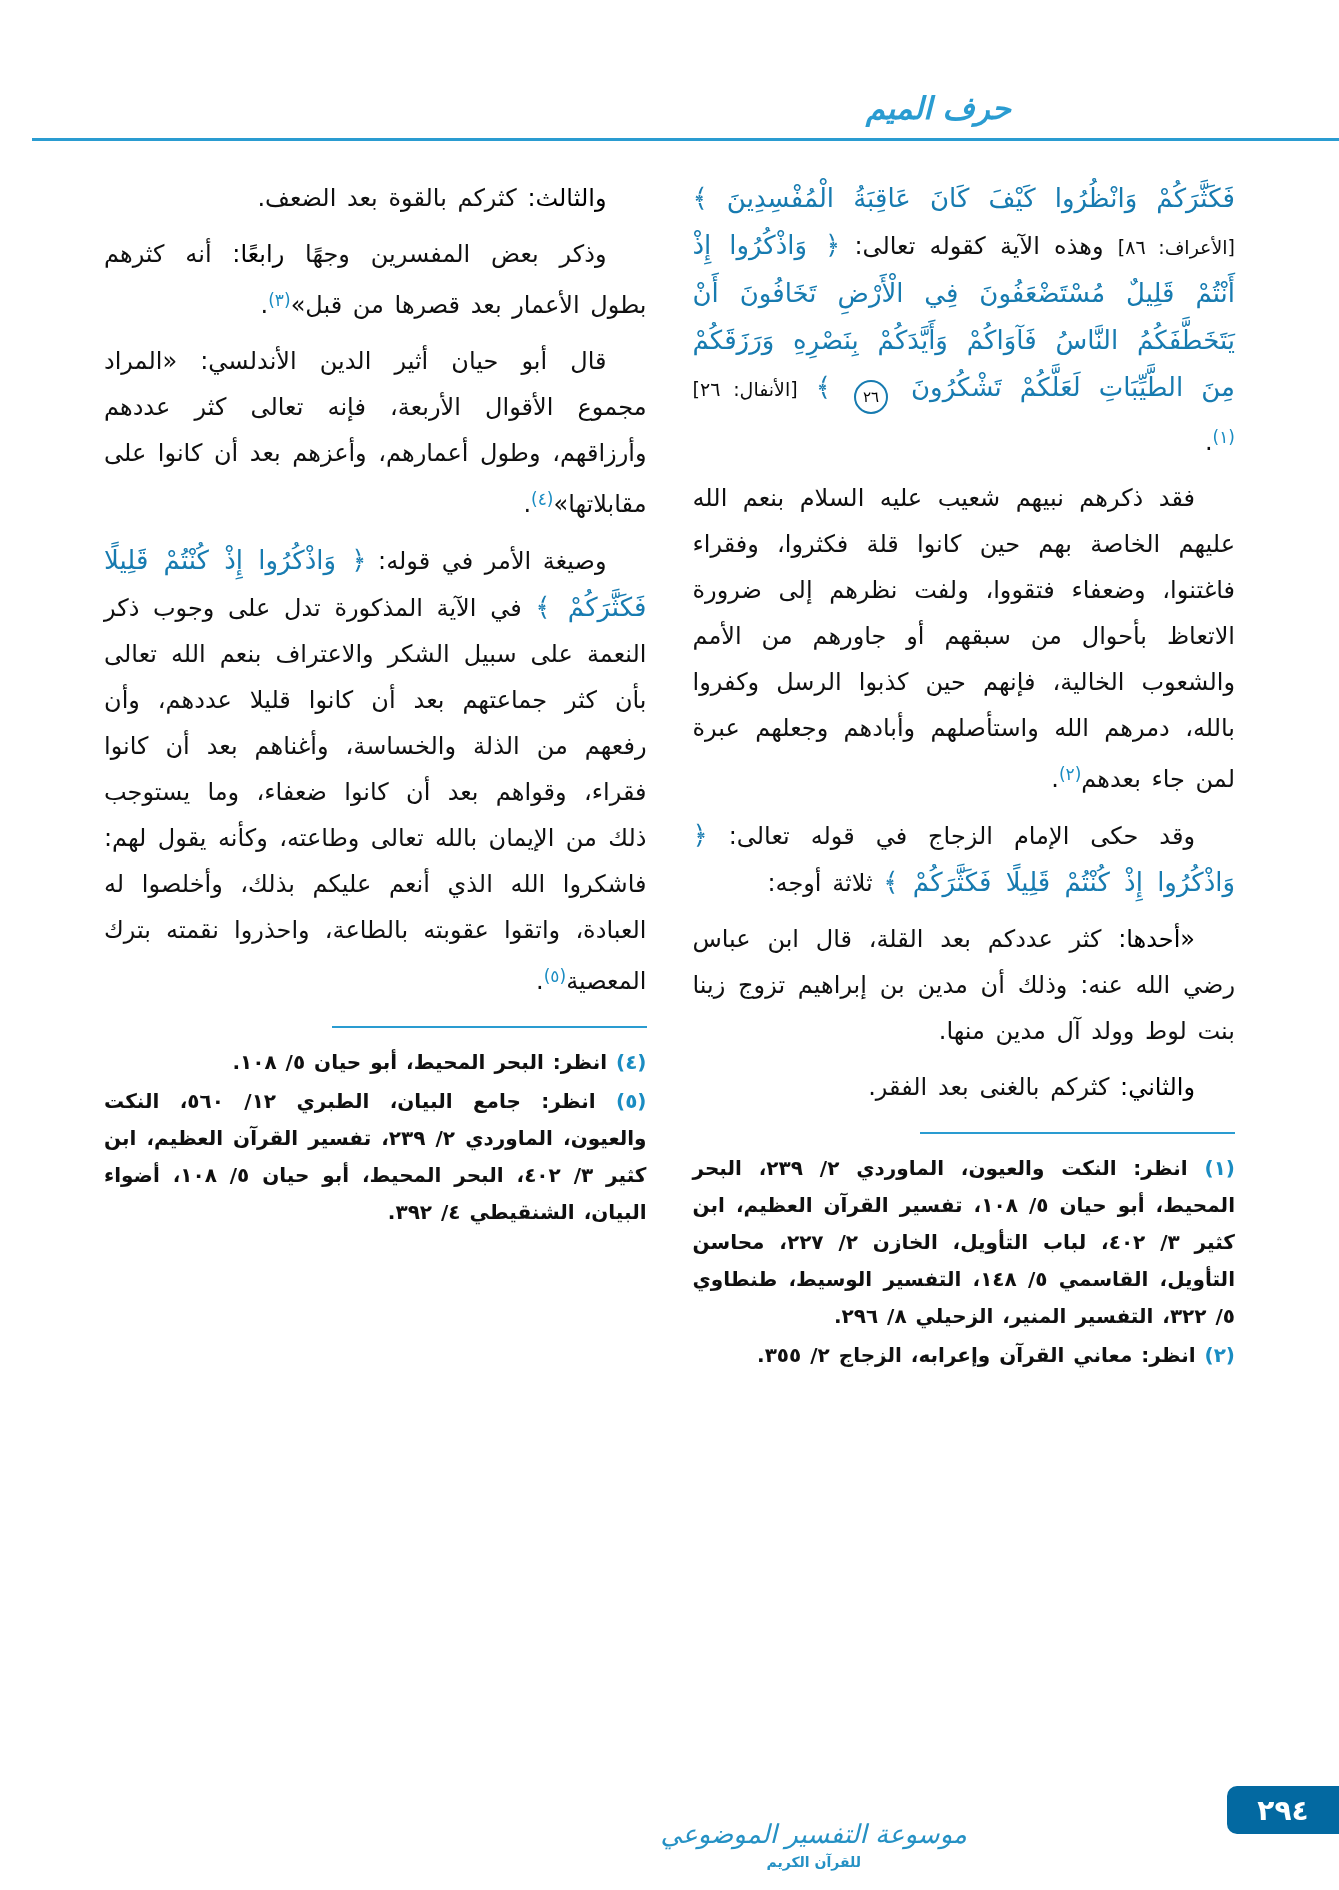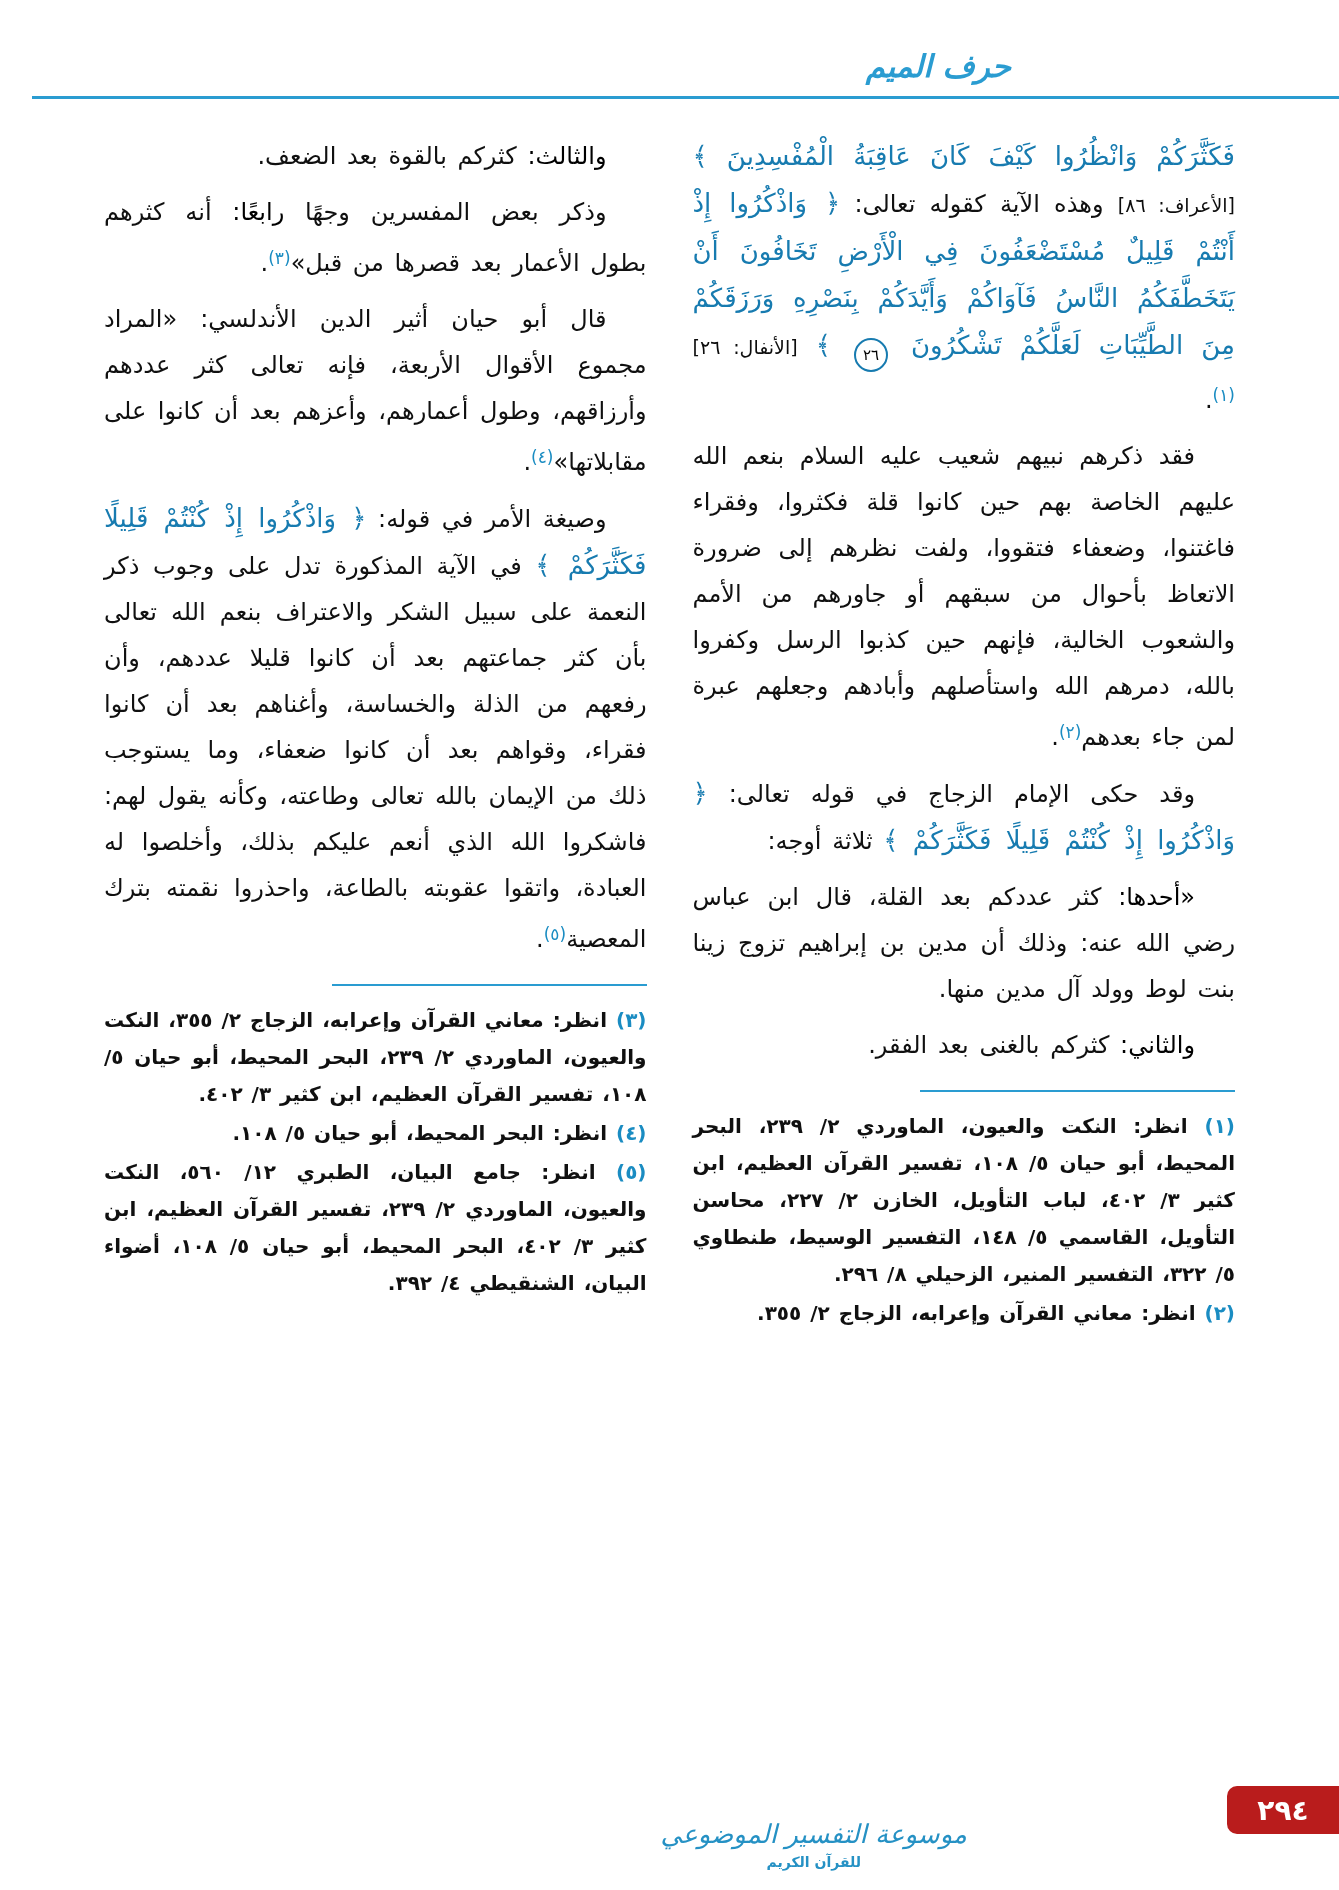--- a/index.html
+++ b/index.html
@@ -9,21 +9,21 @@
     height: 1890px;
     margin: 0 auto;
     background: #ffffff;
     font-family: "DejaVu Sans", sans-serif;
     direction: rtl;
     overflow: hidden;
     color: #101010;
   }
 
   
-  .header { padding-top: 48px; margin-left: 32px; }
+  .header { padding-top: 90px; margin-left: 32px; }
   .header-title {
     display: inline-block;
     margin-right: 328px;
     font-size: 31px;
     font-weight: bold;
     font-style: italic;
     color: #2a9cd1;
     letter-spacing: 1px;
   }
   .header-rule {
@@ -119,21 +119,21 @@
     font-size: 14px;
     font-weight: bold;
     margin-top: 4px;
   }
   .page-pill {
     position: absolute;
     bottom: 56px;
     right: 0;
     width: 112px;
     height: 48px;
-    background: #b91c1c;
+    background: #0369a1;
     color: #ffffff;
     border-radius: 10px 0 0 10px;
     display: flex;
     align-items: center;
     justify-content: center;
     font-size: 28px;
     font-weight: bold;
   }
 </style>
 </head>
@@ -165,21 +165,20 @@
 
     <section class="column">
       <div class="column-body">
           <p class="para"><span class="seg-bold">والثالث:</span><span class="seg-normal"> كثركم بالقوة بعد الضعف.</span></p>
           <p class="para"><span class="seg-normal">وذكر بعض المفسرين وجهًا </span><span class="seg-bold">رابعًا:</span><span class="seg-normal"> أنه كثرهم بطول الأعمار بعد قصرها من قبل»</span><span class="seg-fn">(٣)</span><span class="seg-normal">.</span></p>
           <p class="para"><span class="seg-normal">قال أبو حيان أثير الدين الأندلسي: «المراد مجموع الأقوال الأربعة، فإنه تعالى كثر عددهم وأرزاقهم، وطول أعمارهم، وأعزهم بعد أن كانوا على مقابلاتها»</span><span class="seg-fn">(٤)</span><span class="seg-normal">.</span></p>
           <p class="para"><span class="seg-normal">وصيغة الأمر في قوله: </span><span class="seg-quran">﴿ وَاذْكُرُوا إِذْ كُنْتُمْ قَلِيلًا فَكَثَّرَكُمْ ﴾</span><span class="seg-normal"> في الآية المذكورة تدل على وجوب ذكر النعمة على سبيل الشكر والاعتراف بنعم الله تعالى بأن كثر جماعتهم بعد أن كانوا قليلا عددهم، وأن رفعهم من الذلة والخساسة، وأغناهم بعد أن كانوا فقراء، وقواهم بعد أن كانوا ضعفاء، وما يستوجب ذلك من الإيمان بالله تعالى وطاعته، وكأنه يقول لهم: فاشكروا الله الذي أنعم عليكم بذلك، وأخلصوا له العبادة، واتقوا عقوبته بالطاعة، واحذروا نقمته بترك المعصية</span><span class="seg-fn">(٥)</span><span class="seg-normal">.</span></p>
         </div>
       <div class="fn-sep"></div>
       <div class="footnotes">
-          <div class="footnote"><span class="fn-marker">(٣) </span><span class="fn-body">انظر: معاني القرآن وإعرابه، الزجاج ٢/ ٣٥٥، النكت والعيون، الماوردي ٢/ ٢٣٩، البحر المحيط، أبو حيان ٥/ ١٠٨، تفسير القرآن العظيم، ابن كثير ٣/ ٤٠٢.</span></div>
           <div class="footnote"><span class="fn-marker">(٤) </span><span class="fn-body">انظر: البحر المحيط، أبو حيان ٥/ ١٠٨.</span></div>
           <div class="footnote"><span class="fn-marker">(٥) </span><span class="fn-body">انظر: جامع البيان، الطبري ١٢/ ٥٦٠، النكت والعيون، الماوردي ٢/ ٢٣٩، تفسير القرآن العظيم، ابن كثير ٣/ ٤٠٢، البحر المحيط، أبو حيان ٥/ ١٠٨، أضواء البيان، الشنقيطي ٤/ ٣٩٢.</span></div>
         </div>
     </section>
 
   </main>
 
   <div class="logo">
     <div class="logo-line1">موسوعة التفسير الموضوعي</div>
     <div class="logo-line2">للقرآن الكريم</div>

